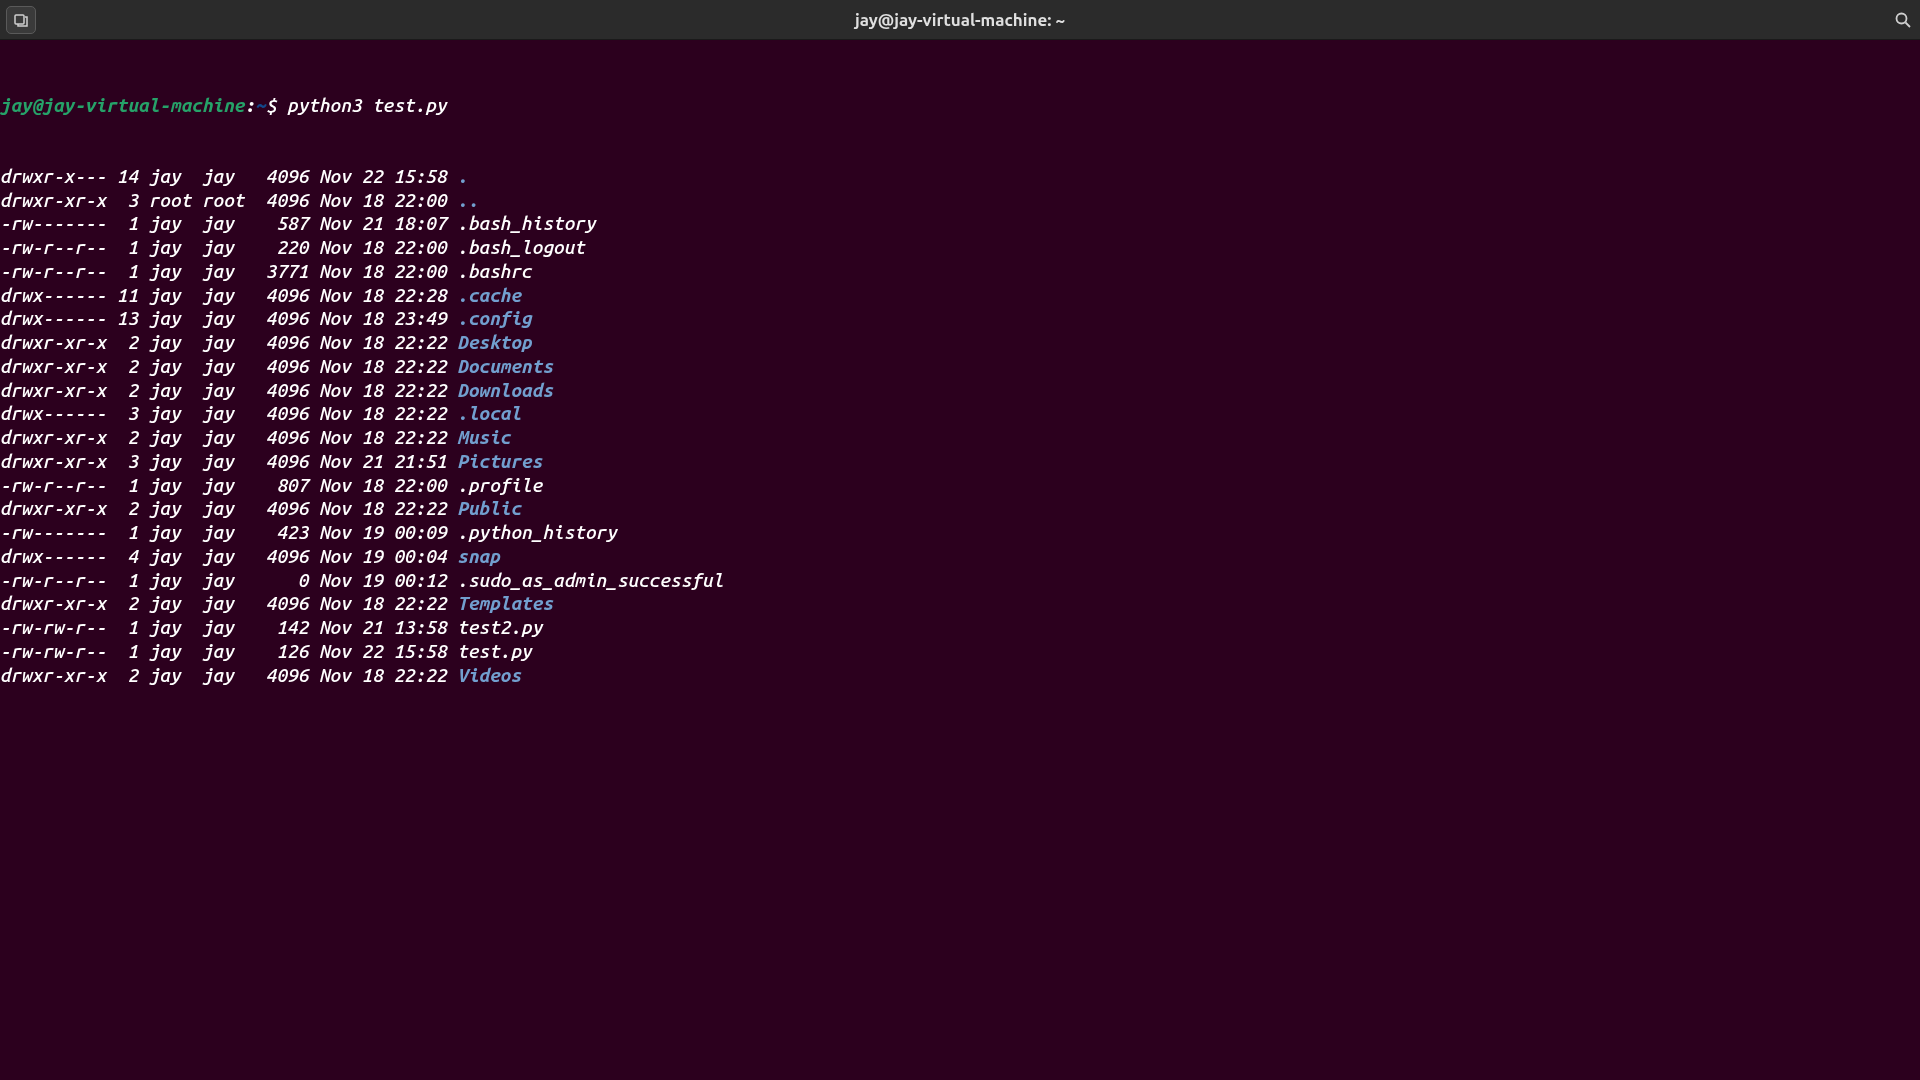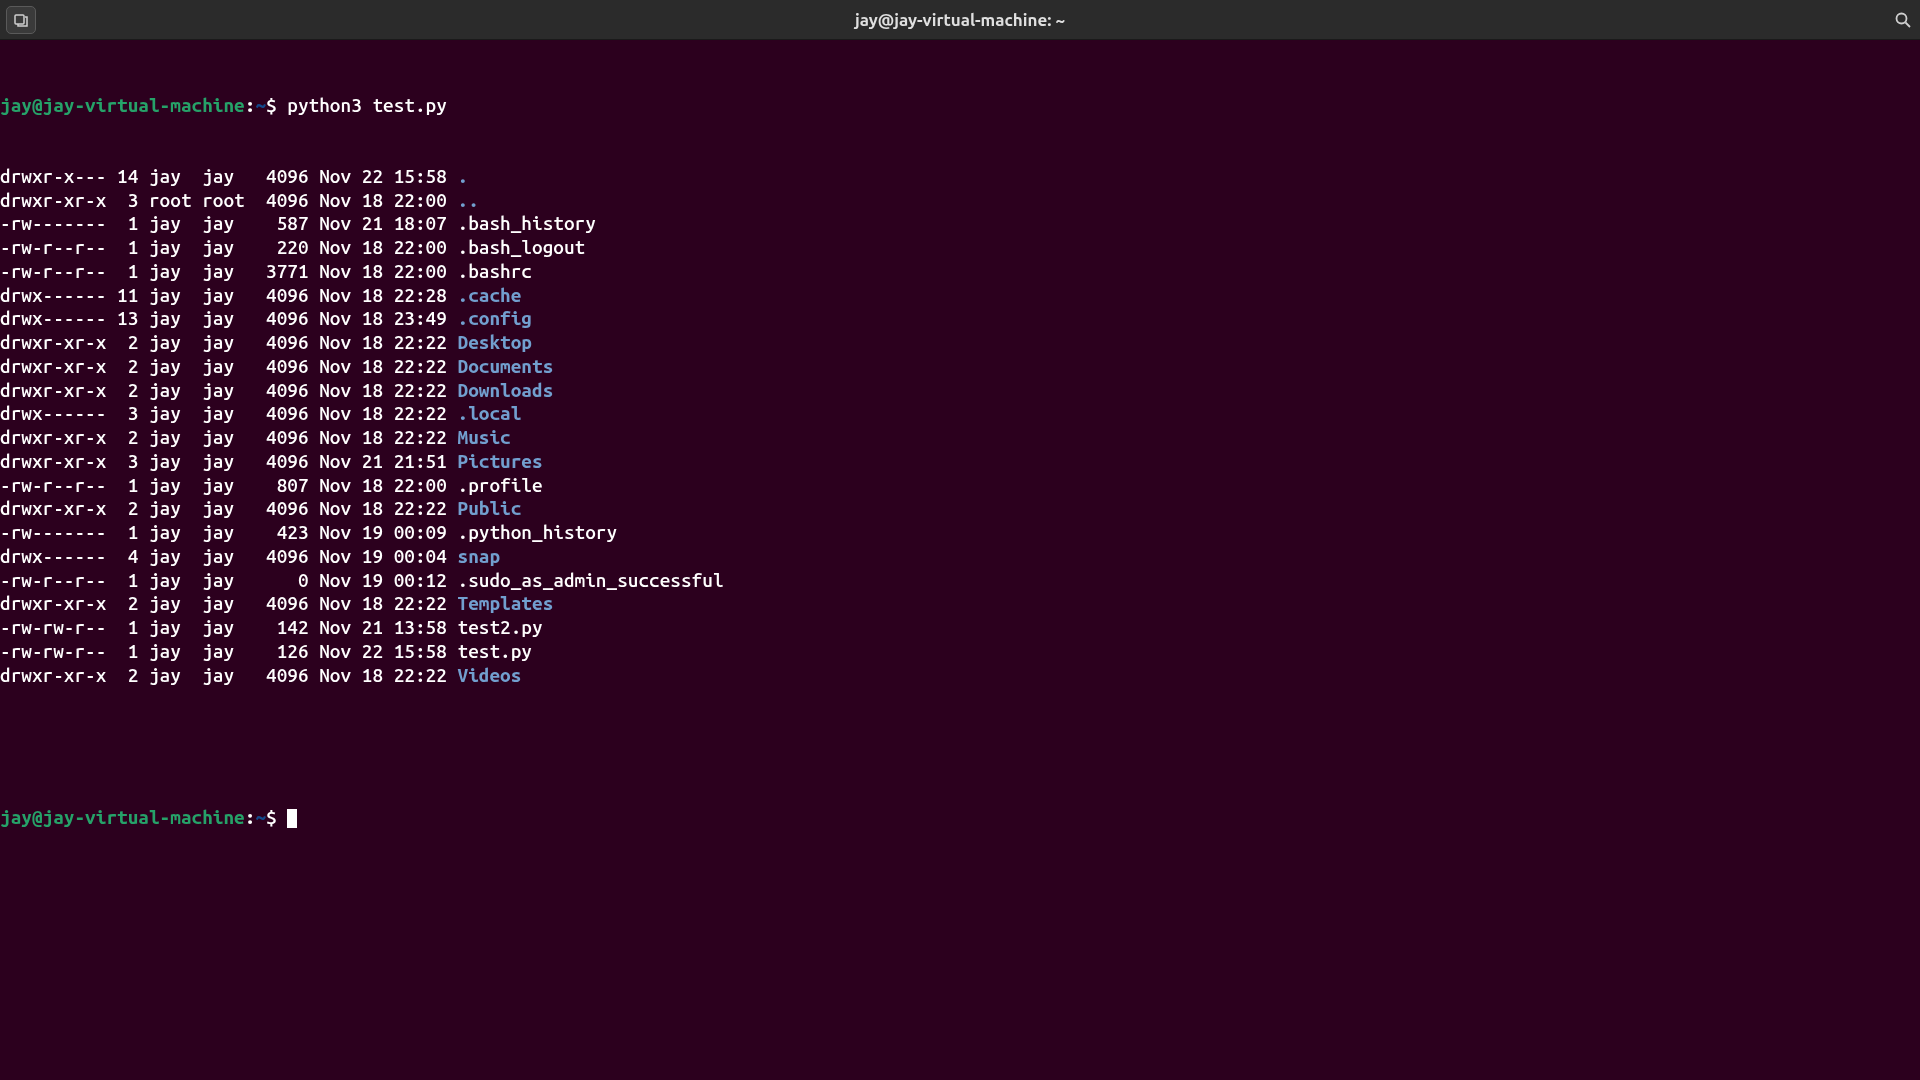--- a/index.html
+++ b/index.html
@@ -66,20 +66,21 @@
       border-radius: 6px;
     }
     .terminal-body {
       padding: 6px 0 0 0;
       line-height: 1.25;
       white-space: pre;
       font-weight: 500;
     }
     .line {
       padding: 0;
+      font-style: italic;
     }
     .prompt-user {
       color: #26a269;
       font-weight: bold;
     }
     .prompt-colon {
       color: #ffffff;
       font-weight: bold;
     }
     .prompt-path {
@@ -127,14 +128,13 @@
         <line x1="11.5" y1="11.5" x2="16" y2="16"></line>
       </svg>
     </div>
   </div>
 </div>
 
 <div class="terminal-body">
   <div class="line"><span class="prompt-user">jay@jay-virtual-machine</span><span class="prompt-colon">:</span><span class="prompt-path">~</span><span class="prompt-dollar">$</span> <span class="command">python3 test.py</span></div>
   <div id="listing-container"><div class="line output">drwxr-x--- 14 jay  jay   4096 Nov 22 15:58 <span class="dir-name">.</span></div><div class="line output">drwxr-xr-x  3 root root  4096 Nov 18 22:00 <span class="dir-name">..</span></div><div class="line output">-rw-------  1 jay  jay    587 Nov 21 18:07 <span>.bash_history</span></div><div class="line output">-rw-r--r--  1 jay  jay    220 Nov 18 22:00 <span>.bash_logout</span></div><div class="line output">-rw-r--r--  1 jay  jay   3771 Nov 18 22:00 <span>.bashrc</span></div><div class="line output">drwx------ 11 jay  jay   4096 Nov 18 22:28 <span class="dir-name">.cache</span></div><div class="line output">drwx------ 13 jay  jay   4096 Nov 18 23:49 <span class="dir-name">.config</span></div><div class="line output">drwxr-xr-x  2 jay  jay   4096 Nov 18 22:22 <span class="dir-name">Desktop</span></div><div class="line output">drwxr-xr-x  2 jay  jay   4096 Nov 18 22:22 <span class="dir-name">Documents</span></div><div class="line output">drwxr-xr-x  2 jay  jay   4096 Nov 18 22:22 <span class="dir-name">Downloads</span></div><div class="line output">drwx------  3 jay  jay   4096 Nov 18 22:22 <span class="dir-name">.local</span></div><div class="line output">drwxr-xr-x  2 jay  jay   4096 Nov 18 22:22 <span class="dir-name">Music</span></div><div class="line output">drwxr-xr-x  3 jay  jay   4096 Nov 21 21:51 <span class="dir-name">Pictures</span></div><div class="line output">-rw-r--r--  1 jay  jay    807 Nov 18 22:00 <span>.profile</span></div><div class="line output">drwxr-xr-x  2 jay  jay   4096 Nov 18 22:22 <span class="dir-name">Public</span></div><div class="line output">-rw-------  1 jay  jay    423 Nov 19 00:09 <span>.python_history</span></div><div class="line output">drwx------  4 jay  jay   4096 Nov 19 00:04 <span class="dir-name">snap</span></div><div class="line output">-rw-r--r--  1 jay  jay      0 Nov 19 00:12 <span>.sudo_as_admin_successful</span></div><div class="line output">drwxr-xr-x  2 jay  jay   4096 Nov 18 22:22 <span class="dir-name">Templates</span></div><div class="line output">-rw-rw-r--  1 jay  jay    142 Nov 21 13:58 <span>test2.py</span></div><div class="line output">-rw-rw-r--  1 jay  jay    126 Nov 22 15:58 <span>test.py</span></div><div class="line output">drwxr-xr-x  2 jay  jay   4096 Nov 18 22:22 <span class="dir-name">Videos</span></div></div>
   <div class="line">&nbsp;</div>
-  <div class="line"><span class="prompt-user">jay@jay-virtual-machine</span><span class="prompt-colon">:</span><span class="prompt-path">~</span><span class="prompt-dollar">$</span> <span class="cursor"></span></div>
 </div>
 
 </body></html>

